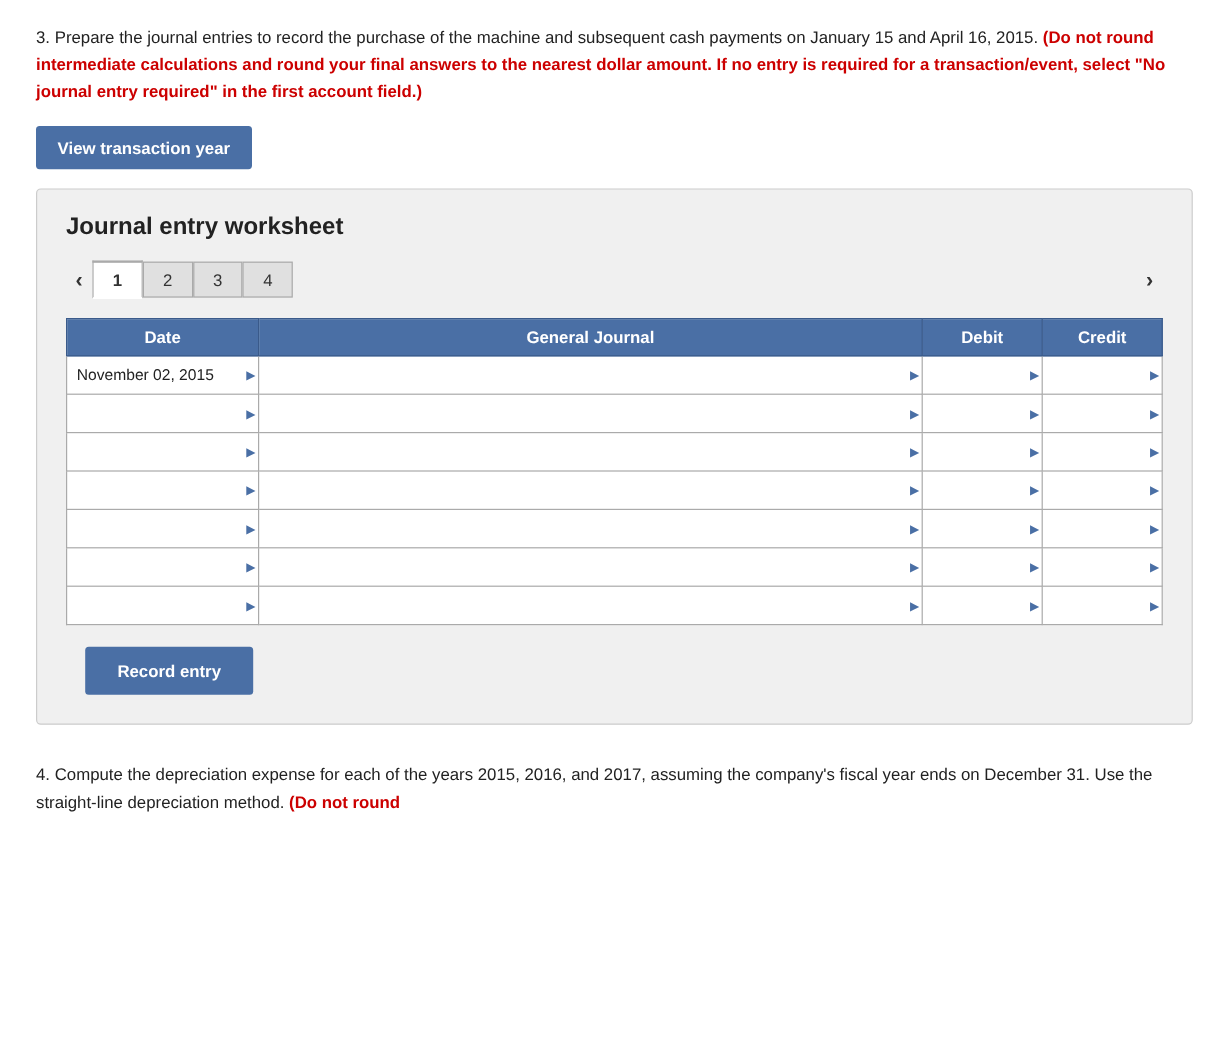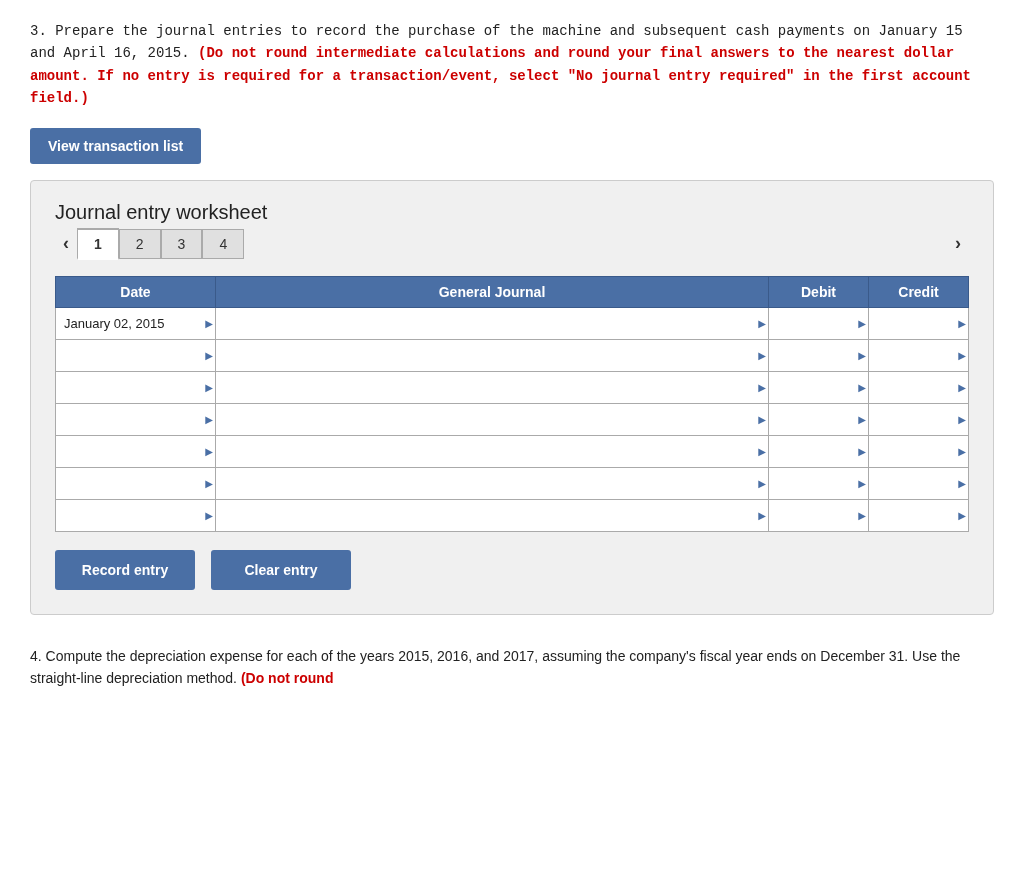--- a/index.html
+++ b/index.html
@@ -9,21 +9,20 @@
       background: #fff;
       color: #222;
       padding: 20px 30px;
       width: 1024px;
     }
 
     .question-text {
       line-height: 1.6;
       margin-bottom: 18px;
       font-size: 14px;
-      font-family: Liberation Mono, monospace;
     }
     .question-text .red {
       color: #cc0000;
       font-weight: bold;
     }
 
     .view-transaction-btn {
       background-color: #4a6fa5;
       color: #fff;
       border: none;
@@ -39,22 +38,22 @@
     .worksheet-container {
       border: 1px solid #ccc;
       background: #f0f0f0;
       padding: 20px 24px 24px 24px;
       border-radius: 4px;
       margin-bottom: 30px;
     }
 
     .worksheet-title {
       font-size: 20px;
-      font-weight: normal;
-      margin-bottom: 4px;
+      font-weight: bold;
+      margin-bottom: 16px;
     }
 
     .tab-nav {
       display: flex;
       align-items: center;
       margin-bottom: 16px;
       gap: 0;
     }
     .nav-arrow {
       background: none;
@@ -162,20 +161,21 @@
     .action-btn {
       background-color: #4a6fa5;
       color: #fff;
       border: none;
       padding: 12px 24px;
       font-size: 14px;
       font-weight: bold;
       cursor: pointer;
       border-radius: 3px;
       min-width: 140px;
+      margin-left: 16px;
     }
     .spacer { flex: 1; }
 
     .question4-text {
       line-height: 1.6;
       font-size: 14px;
       margin-top: 2px;
     }
     .question4-text .red {
       color: #cc0000;
@@ -186,21 +186,21 @@
 <body>
 
 
 
 
 <p class="question-text">
   <span>3.</span>
   <span>Prepare the journal entries to record the purchase of the machine and subsequent cash payments on January 15 and April 16, 2015. </span><span class="red">(Do not round intermediate calculations and round your final answers to the nearest dollar amount. If no entry is required for a transaction/event, select "No journal entry required" in the first account field.)</span>
 </p>
 
-<button class="view-transaction-btn">View transaction list</button>
+<button class="view-transaction-btn">View transaction year</button>
 
 
 <div class="worksheet-container">
 
   <div class="worksheet-title">Journal entry worksheet</div>
 
   <div class="tab-nav">
     <button class="nav-arrow">‹</button>
     <div class="tab-item active">1</div>
     <div class="tab-item">2</div>
@@ -216,21 +216,21 @@
       <tr>
         <th class="date-col">Date</th>
         <th class="journal-col">General Journal</th>
         <th class="debit-col">Debit</th>
         <th class="credit-col">Credit</th>
       </tr>
     </thead>
     <tbody id="journal-tbody">
     <tr>
           <td style="position: relative;">
-            <span class="date-cell-text">January 02, 2015</span>
+            <span class="date-cell-text">November 02, 2015</span>
             <span class="arrow-indicator">▶</span>
           </td>
           <td style="position: relative;"><input type="text" style=""><span class="arrow-indicator">▶</span></td>
           <td style="position: relative;"><input type="text" style=""><span class="arrow-indicator">▶</span></td>
           <td style="position: relative;"><input type="text" style=""><span class="arrow-indicator">▶</span></td>
         </tr>
         <tr>
           <td style="position: relative;"><input type="text" style=""><span class="arrow-indicator">▶</span></td>
           <td style="position: relative;"><input type="text" style=""><span class="arrow-indicator">▶</span></td>
           <td style="position: relative;"><input type="text" style=""><span class="arrow-indicator">▶</span></td>
@@ -264,21 +264,20 @@
           <td style="position: relative;"><input type="text" style=""><span class="arrow-indicator">▶</span></td>
           <td style="position: relative;"><input type="text" style=""><span class="arrow-indicator">▶</span></td>
           <td style="position: relative;"><input type="text" style=""><span class="arrow-indicator">▶</span></td>
           <td style="position: relative;"><input type="text" style=""><span class="arrow-indicator">▶</span></td>
         </tr>
       </tbody>
   </table>
 
   <div class="btn-row">
     <button class="action-btn">Record entry</button>
-    <button class="action-btn">Clear entry</button>
     <div class="spacer"></div>
   </div>
 
 </div>
 
 
 <p class="question4-text">
   <span>4.</span>
   <span>Compute the depreciation expense for each of the years 2015, 2016, and 2017, assuming the company's fiscal year ends on December 31. Use the straight-line depreciation method. </span><span class="red">(Do not round</span>
 </p>

